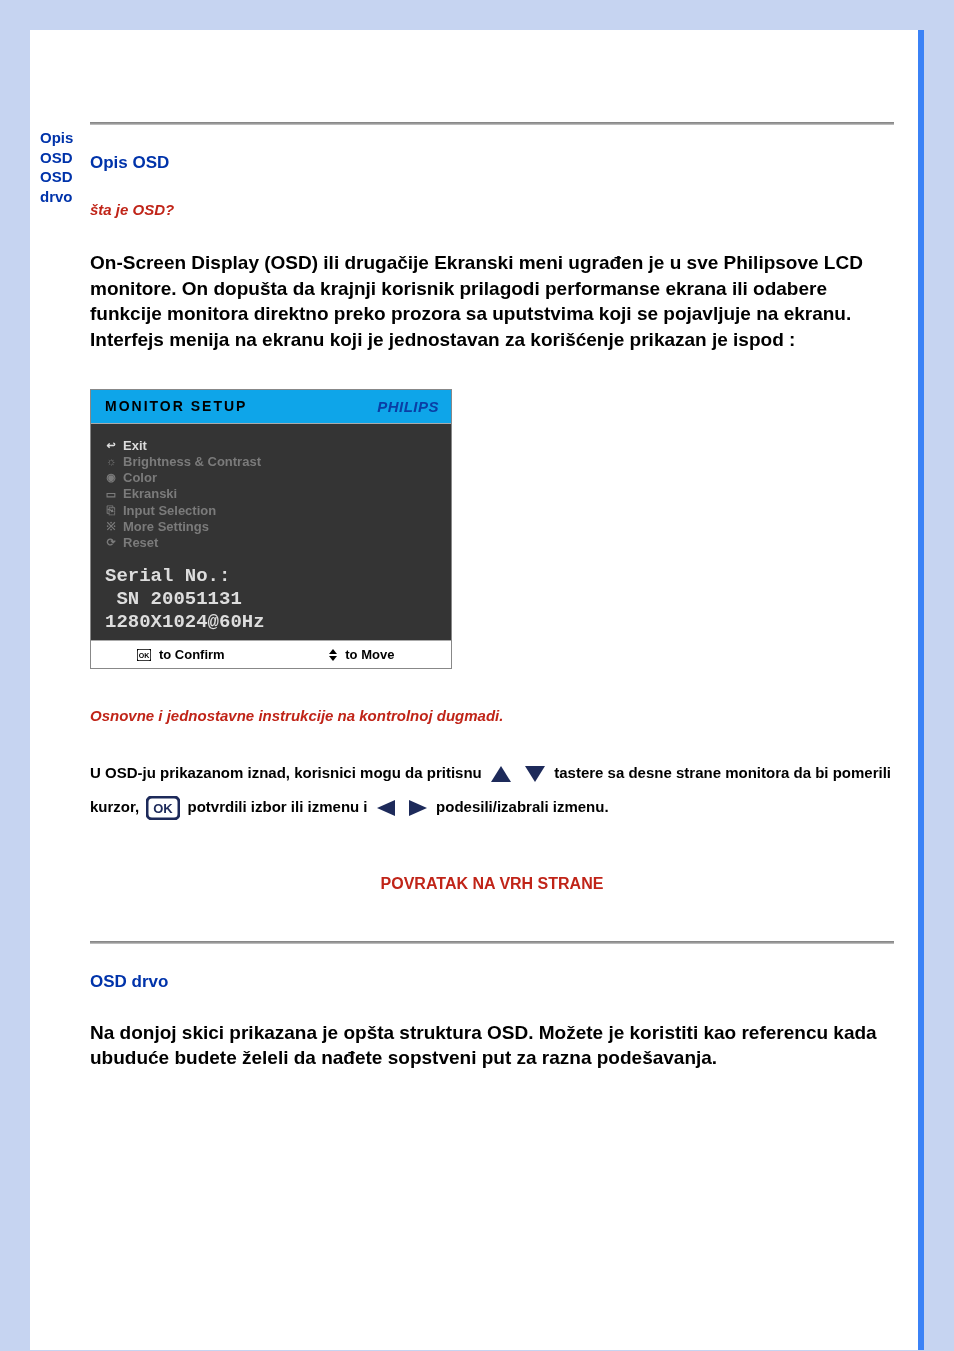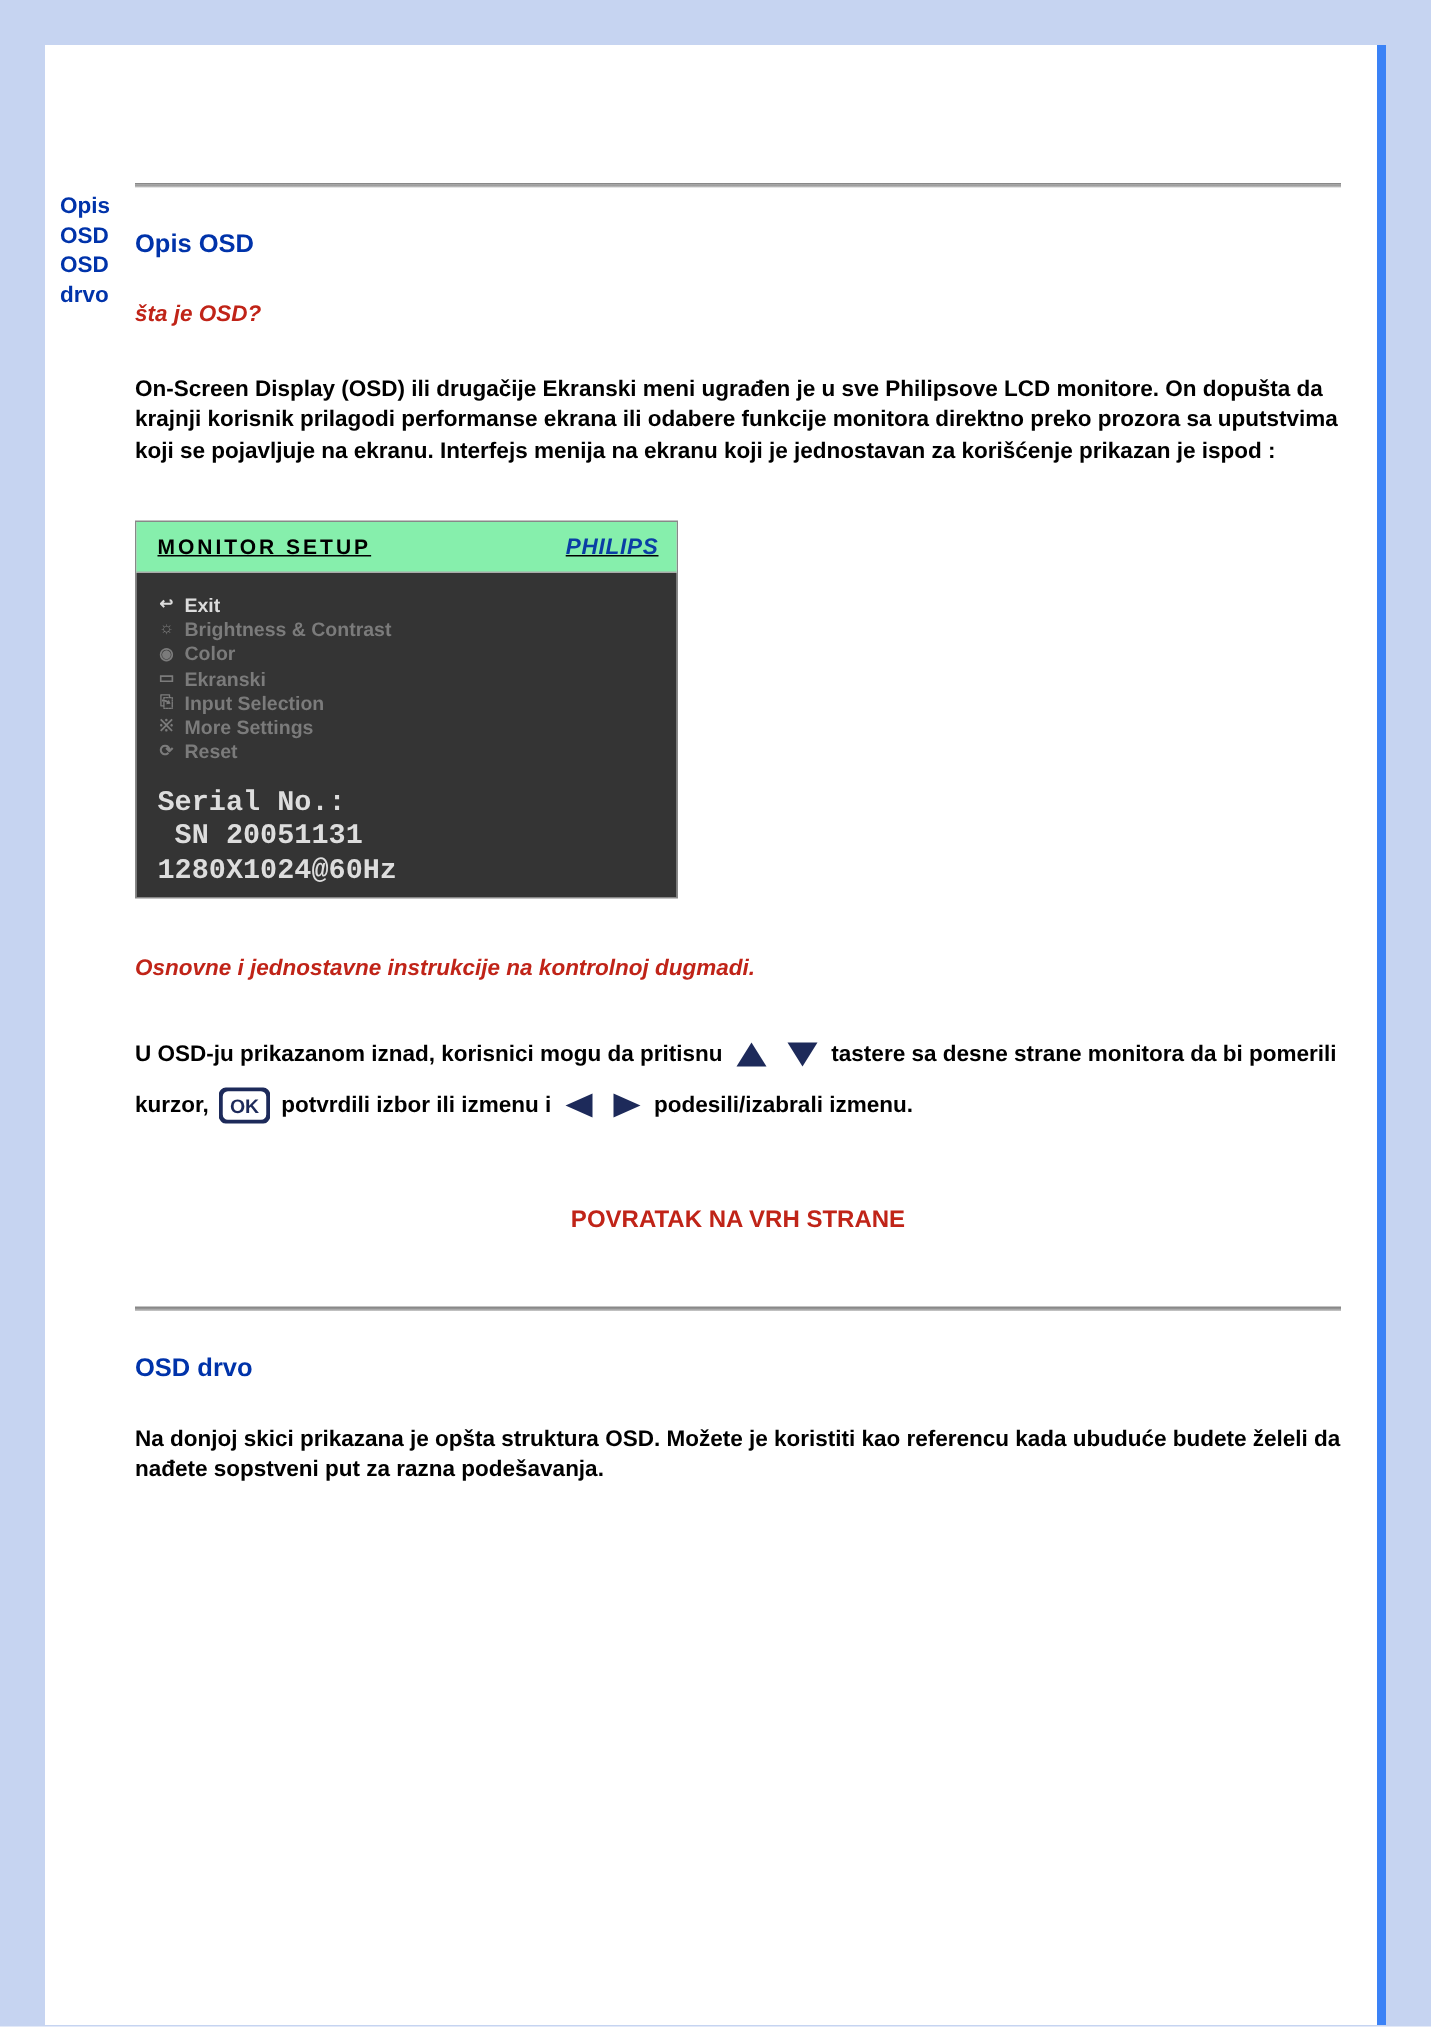--- a/index.html
+++ b/index.html
@@ -59,21 +59,21 @@
   }
   .subhead {
     color: #c02418;
     font-size: 15px;
     font-style: italic;
     font-weight: bold;
     margin: 0 0 32px 0;
   }
   .body-text {
     color: #000;
-    font-size: 15px;
+    font-size: 19px;
     font-weight: bold;
     line-height: 1.35;
     margin: 0 0 36px 0;
   }
   .inline-flow {
     color: #000;
     font-size: 15px;
     font-weight: bold;
     line-height: 2.3;
     margin: 0 0 50px 0;
@@ -96,24 +96,23 @@
 
   .osd-box {
     width: 360px;
     border: 1px solid #888;
     margin-bottom: 38px;
   }
   .osd-header {
     display: flex;
     justify-content: space-between;
     align-items: center;
-    background: #86efac;
+    background: #0ea5e9;
     padding: 8px 12px 8px 14px;
     border-bottom: 1px solid #aaa;
-    text-decoration: underline;
   }
   .osd-header .title {
     font-family: "Arial Black", Arial, sans-serif;
     font-size: 14px;
     letter-spacing: 2px;
     font-weight: 900;
     color: #000;
   }
   .osd-header .brand {
     color: #0a3ea5;
@@ -223,20 +222,36 @@
                 <span class="ico">⟳</span>
                 <span>Reset</span>
               </div>
             </div>
           <div class="osd-serial">
             <span>Serial No.:</span><br>
             &nbsp;<span>SN 20051131</span><br>
             <span>1280X1024@60Hz</span>
           </div>
         </div>
+        <div class="osd-footer">
+          <div class="cell">
+            <svg width="14" height="12">
+                <rect x="0" y="0" width="14" height="12" rx="2" fill="none" stroke="#000" stroke-width="1.5"></rect>
+                <text x="7" y="9" font-size="7" font-family="Arial" font-weight="bold" text-anchor="middle" fill="#000">OK</text>
+              </svg>
+            <span>to Confirm</span>
+          </div>
+          <div class="cell">
+            <svg width="10" height="12">
+                <polygon points="5,0 9,5 1,5" fill="#000"></polygon>
+                <polygon points="5,12 9,7 1,7" fill="#000"></polygon>
+              </svg>
+            <span>to Move</span>
+          </div>
+        </div>
       </div>
 
       <div class="subhead">Osnovne i jednostavne instrukcije na kontrolnoj dugmadi.</div>
 
       <p class="inline-flow">
         <span>U OSD-ju prikazanom iznad, korisnici mogu da pritisnu </span>
         <svg width="24" height="20">
             <polygon points="12,2 22,18 2,18" fill="#1d2a5a"></polygon>
           </svg>
         <svg width="24" height="20">

